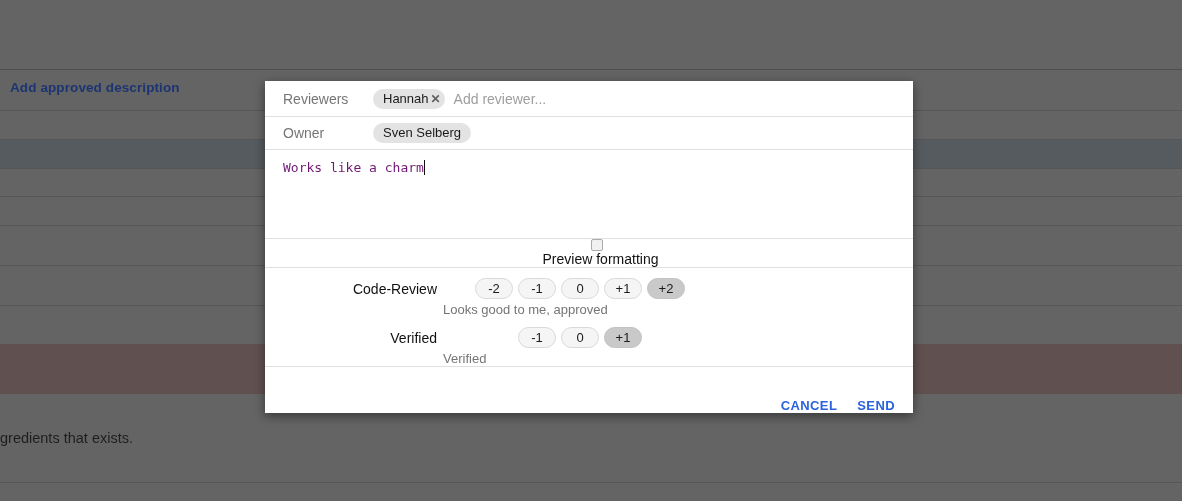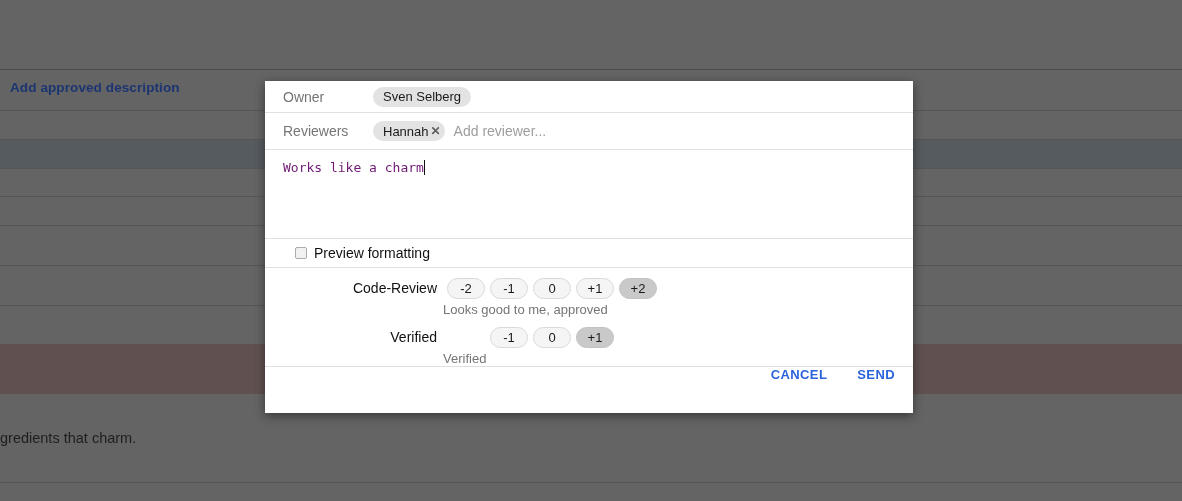--- a/index.html
+++ b/index.html
@@ -46,49 +46,49 @@
   }
   .add-reviewer { margin-left: 9px; color: #9e9e9e; font-size: 14px; }
 
   .message-area {
     height: 91px; padding: 9px 18px; border-bottom: 1px solid #e0e0e0;
     font-family: "DejaVu Sans Mono", monospace; font-size: 13px; color: #701a75;
     line-height: 17px; cursor: text;
   }
   .caret { display: inline-block; width: 1.5px; height: 15px; background: #111; vertical-align: text-bottom; }
 
-  .preview-row { height: 29px; display: flex; align-items: center; padding-left: 30px; border-bottom: 1px solid #e0e0e0; }
+  .preview-row { height: 29px; display: flex; align-items: center; padding-left: 16px; border-bottom: 1px solid #e0e0e0; flex-direction: column; }
   .checkbox {
     width: 12px; height: 12px; border: 1px solid #ababab; border-radius: 2px;
     background: #f1f1f1; flex: none; cursor: pointer;
   }
   .preview-label { margin-left: 7px; font-size: 14px; color: #111; }
 
   .scores { flex: 1; padding-top: 10px; }
-  .score-row { display: flex; align-items: center; }
+  .score-row { display: flex; align-items: center; gap: 28px; }
   .score-label { width: 172px; text-align: right; font-size: 14px; color: #111; flex: none; }
   .pills { display: flex; margin-left: 10px; }
   .pills.offset-1 { margin-left: 53px; } 
   .pill {
     width: 38px; height: 21px; border-radius: 10.5px; margin-right: 5px;
     border: 1px solid #d9d9d9; background: #f5f5f5;
     display: flex; align-items: center; justify-content: center;
     font-size: 13px; color: #1a1a1a; cursor: pointer;
   }
   .pill.selected { background: #c9c9c9; border-color: #c2c2c2; }
   .score-desc {
     margin-left: 178px; margin-top: 3px; 
     font-size: 13px; color: #757575; line-height: 15px;
   }
   .score-row.second { margin-top: 10px; }
 
   .actions {
     height: 48px; border-top: 1px solid #e0e0e0;
-    display: flex; align-items: flex-start; justify-content: flex-end;
-    padding-right: 18px; gap: 30px;
+    display: flex; align-items: flex-end; justify-content: flex-end;
+    padding-right: 18px; gap: 20px;
   }
   .action-btn {
     font-size: 13px; font-weight: bold; letter-spacing: .4px;
     color: #2b63dd; cursor: pointer; background: none; border: none;
     font-family: "Liberation Sans", sans-serif;
   }
 </style>
 </head>
 <body>
 
@@ -98,37 +98,37 @@
   <div class="bg-row-line" style="top:110px"></div>
   <div class="bg-highlight-row"></div>
   <div class="bg-row-line" style="top:139px"></div>
   <div class="bg-row-line" style="top:168px"></div>
   <div class="bg-row-line" style="top:196px"></div>
   <div class="bg-row-line" style="top:225px"></div>
   <div class="bg-row-line" style="top:265px"></div>
   <div class="bg-row-line" style="top:305px"></div>
   <div class="bg-red-bar"></div>
   <div class="bg-row-line" style="top:482px"></div>
-  <div class="bg-bottom-text">gredients that charm.</div>
+  <div class="bg-bottom-text">gredients that exists.</div>
 </div>
 
 <div class="dialog">
-
-  <div class="peer-row row-owner">
-    <span class="peer-label">Owner</span>
-    <span class="chip">Sven Selberg</span>
-  </div>
 
   <div class="peer-row row-reviewers">
     <span class="peer-label">Reviewers</span>
     <span class="chip removable">
         <span>Hannah</span>
         <span class="chip-x">✕</span>
       </span>
     <span class="add-reviewer">Add reviewer...</span>
+  </div>
+
+  <div class="peer-row row-owner">
+    <span class="peer-label">Owner</span>
+    <span class="chip">Sven Selberg</span>
   </div>
 
   <div class="message-area"><span>Works like a charm</span><span class="caret"></span></div>
 
   <div class="preview-row">
     <div class="checkbox"></div>
     <span class="preview-label">Preview formatting</span>
   </div>
 
   <div class="scores">

